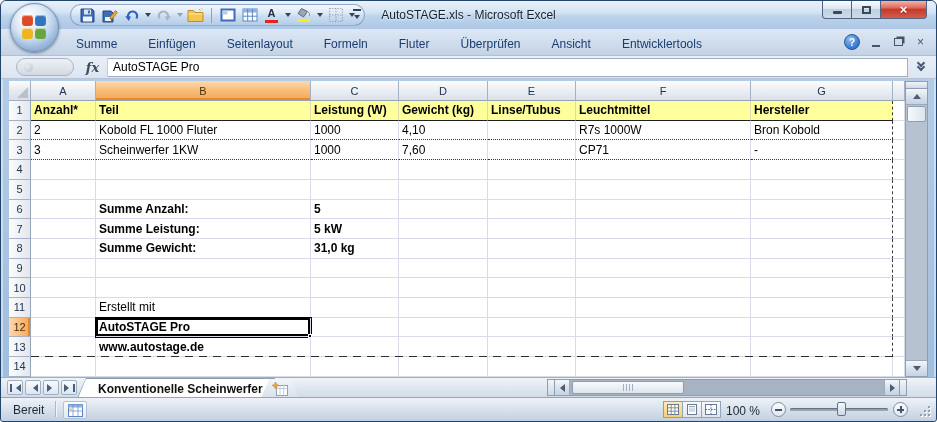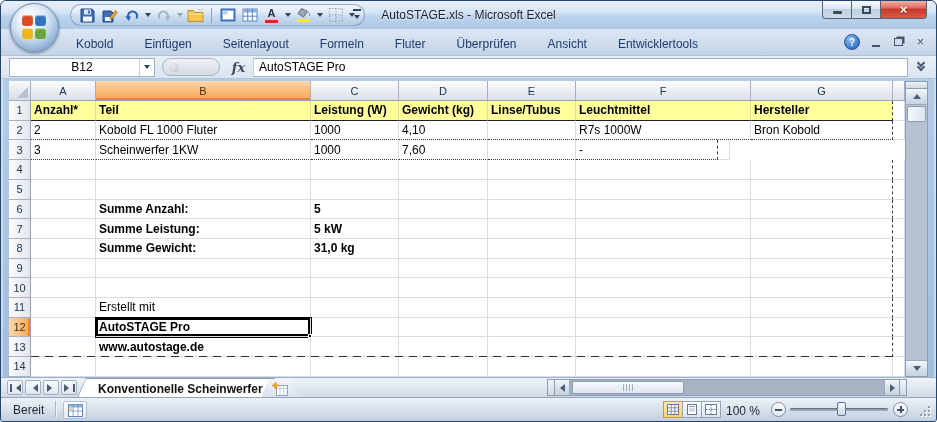--- a/index.html
+++ b/index.html
@@ -270,21 +270,21 @@
     <span class="wc wc-max">
         <span class="max-box"></span>
       </span>
     <span class="wc wc-close">
         <span>×</span>
       </span>
   </div>
 
   <div class="abs tabrow">
     <div class="tabs" id="ribbon-tabs">
-        <span class="ribbon-tab">Kobold</span>
+        <span class="ribbon-tab">Summe</span>
         <span class="ribbon-tab">Einfügen</span>
         <span class="ribbon-tab">Seitenlayout</span>
         <span class="ribbon-tab">Formeln</span>
         <span class="ribbon-tab">Fluter</span>
         <span class="ribbon-tab">Überprüfen</span>
         <span class="ribbon-tab">Ansicht</span>
         <span class="ribbon-tab">Entwicklertools</span>
       </div>
     <div class="wb-controls">
       <span class="help-btn">?</span>
@@ -292,26 +292,20 @@
           <span class="wb-min-bar"></span>
         </span>
       <span class="wbc">
           <span class="wb-rest"></span>
         </span>
       <span class="wbc">×</span>
     </div>
   </div>
 
   <div class="abs formulabar">
-    <div class="namebox">
-      <span>B12</span>
-      <span class="nb-dd">
-          <span class="tri-d"></span>
-        </span>
-    </div>
     <div class="oval">
         <span class="oval-dot"></span>
       </div>
     <div class="fxbtn">fx</div>
     <div class="formula-field">
       <span>AutoSTAGE Pro</span>
     </div>
     <div class="fb-expand">
       <span class="chev"></span>
         <span class="chev"></span>
@@ -355,20 +349,21 @@
         <div class="cell dotted print-edge" style="width: 142px;">Bron Kobold</div>
         <div class="cell" style="width: 12px;"></div>
       </div>
       <div class="grid-row" style="height: 19.71px;">
         <div class="row-header">3</div>
         <div class="cell dotted" style="width: 65px;">3</div>
         <div class="cell dotted" style="width: 215px;">Scheinwerfer 1KW</div>
         <div class="cell dotted" style="width: 88px;">1000</div>
         <div class="cell dotted" style="width: 89px;">7,60</div>
         <div class="cell dotted" style="width: 88px;"></div>
+        <div class="cell dotted" style="width: 175px;">CP71</div>
         <div class="cell dotted print-edge" style="width: 142px;">-</div>
         <div class="cell" style="width: 12px;"></div>
       </div>
       <div class="grid-row" style="height: 19.71px;">
         <div class="row-header">4</div>
         <div class="cell" style="width: 65px;"></div>
         <div class="cell" style="width: 215px;"></div>
         <div class="cell" style="width: 88px;"></div>
         <div class="cell" style="width: 89px;"></div>
         <div class="cell" style="width: 88px;"></div>

